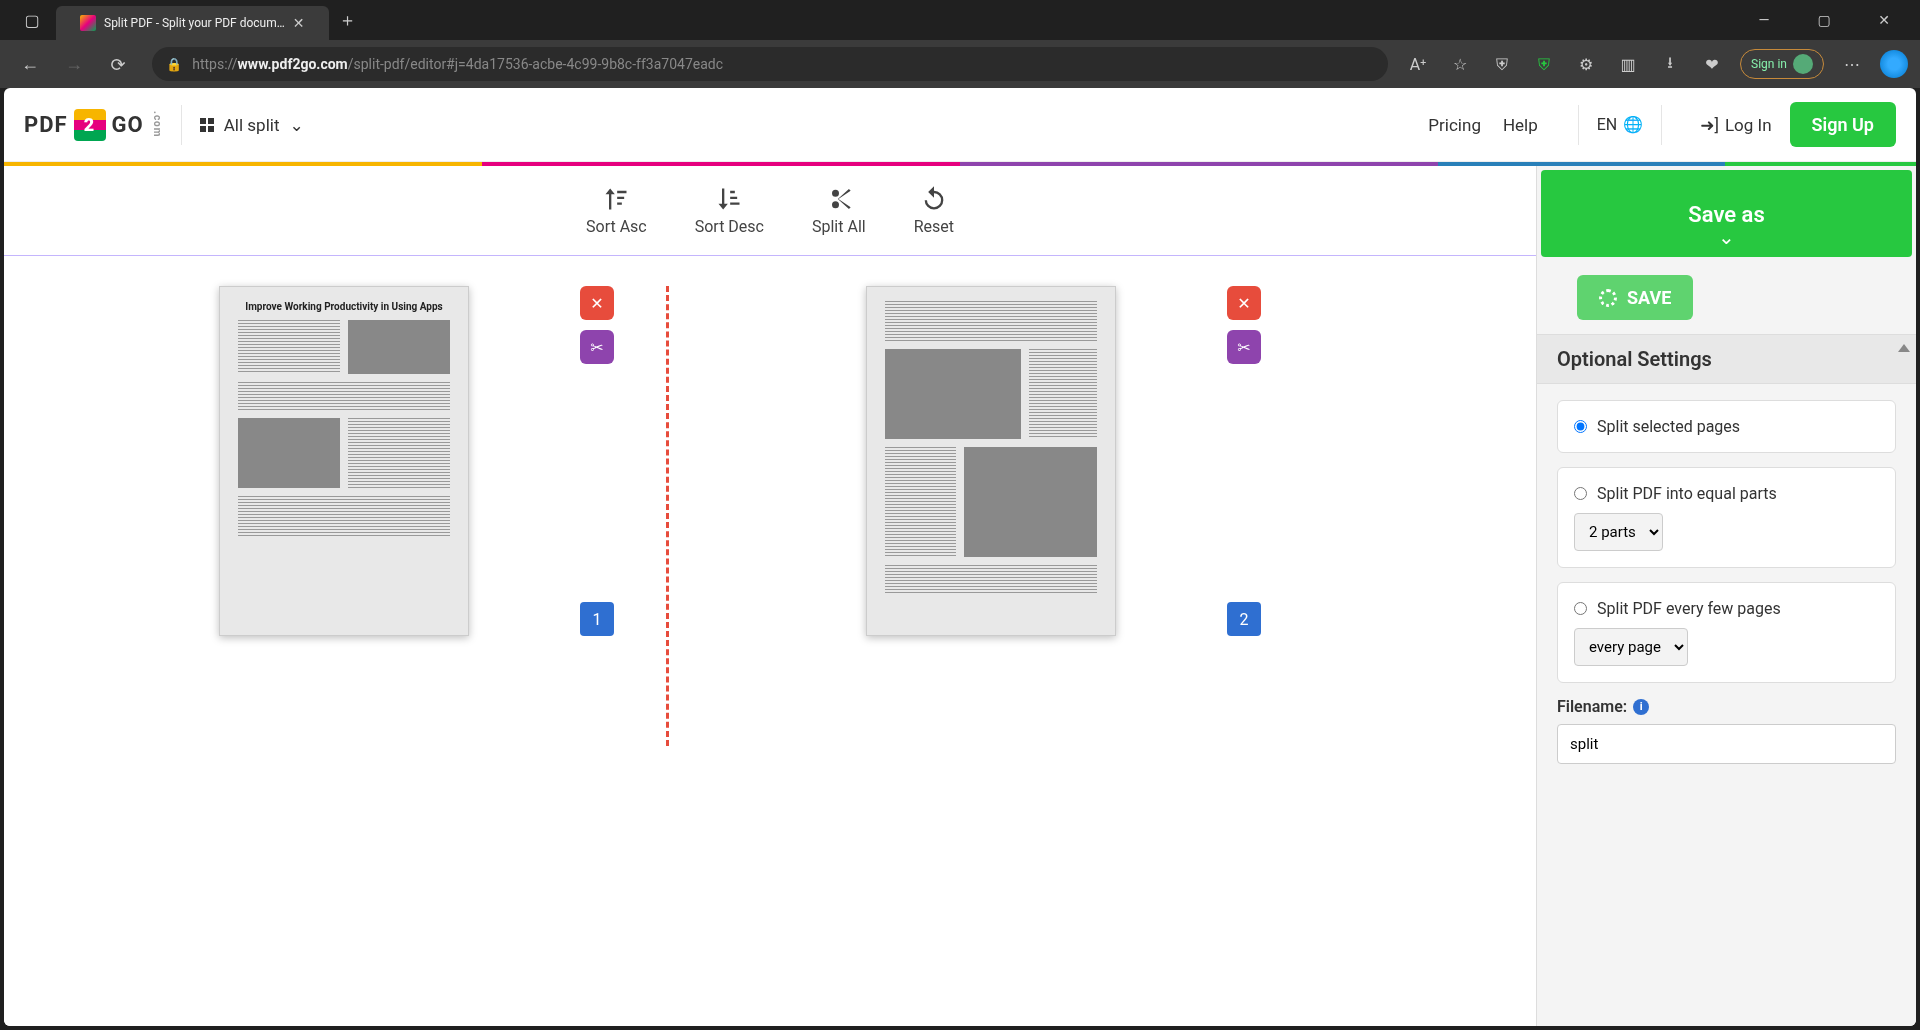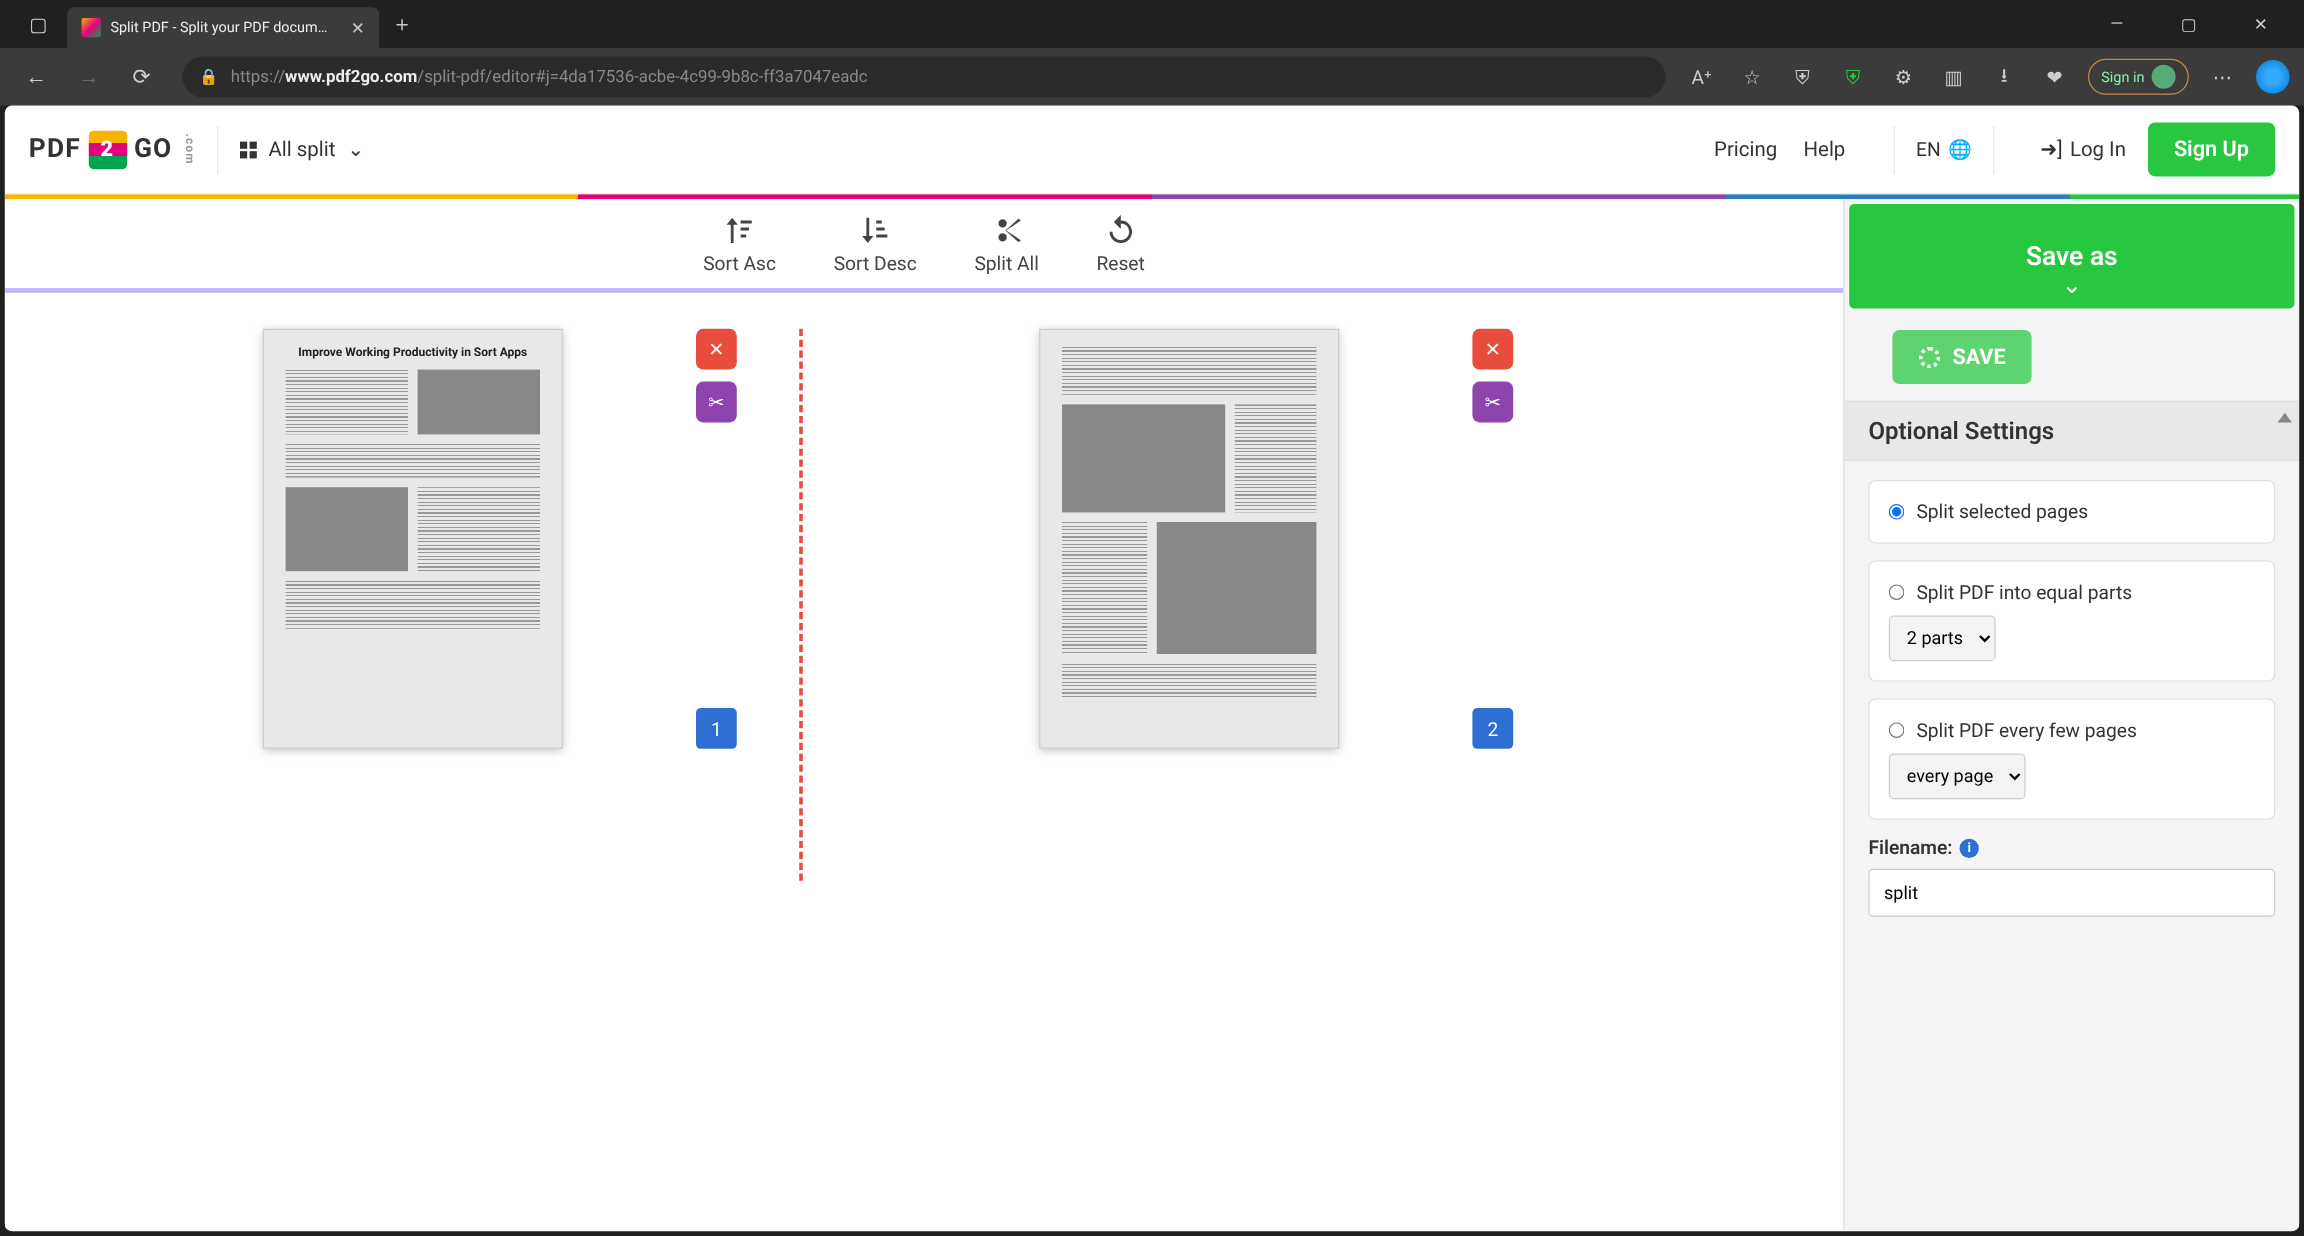--- a/index.html
+++ b/index.html
@@ -1,21 +1,21 @@
 <!DOCTYPE html>
 <html><head>
 <meta charset="utf-8">
 <style>
 * { margin: 0; padding: 0; box-sizing: border-box; font-family: -apple-system, BlinkMacSystemFont, "Segoe UI", Roboto, sans-serif; }
 body { background: #202020; width: 1920px; height: 1030px; overflow: hidden; }
 
 
 .browser-top { height: 40px; background: #202020; display: flex; align-items: center; padding: 0 8px; }
 .tab-spacer { width: 48px; height: 100%; display:flex; align-items:center; justify-content:center; color:#ccc;}
-.tab { background: #3b3b3b; height: 34px; margin-top: 6px; border-radius: 6px 6px 0 0; display: flex; align-items: center; padding: 0 12px; gap: 8px; min-width: 260px; }
+.tab { background: #3b3b3b; height: 34px; margin-top: 6px; border-radius: 6px 6px 0 0; display: flex; align-items: center; padding: 0 24px; gap: 8px; min-width: 260px; }
 .tab-favicon { width: 16px; height: 16px; background: linear-gradient(135deg,#f7b500,#e6007e,#00a651); border-radius: 2px; }
 .tab-title { color: #eee; font-size: 12px; flex: 1; white-space: nowrap; overflow:hidden; text-overflow:ellipsis;}
 .tab-close { color: #ccc; font-size: 14px; cursor: pointer; }
 .new-tab { color: #ccc; font-size: 18px; margin-left: 10px; cursor:pointer; }
 .win-controls { margin-left: auto; display: flex; gap: 20px; color: #ccc; font-size: 14px; padding-right:8px;}
 .win-controls span { cursor:pointer; width:40px; text-align:center;}
 
 .addr-bar { height: 48px; background: #3b3b3b; display: flex; align-items: center; padding: 0 12px; gap: 8px; }
 .nav-btn { width: 36px; height: 36px; display: flex; align-items: center; justify-content: center; color: #ccc; border-radius: 4px; cursor:pointer; font-size:18px;}
 .nav-btn.disabled { color: #666; }
@@ -45,21 +45,21 @@
 .lang { display:flex; align-items:center; gap:6px; color:#333; font-size:16px; cursor:pointer;}
 .login { display:flex; align-items:center; gap:6px; color:#333; font-size:17px; cursor:pointer; margin-left: 20px;}
 .signup-btn { background:#27c840; color:#fff; padding: 12px 22px; border-radius:6px; font-size:18px; font-weight:600; cursor:pointer; margin-left:18px;}
 
 .rainbow { height:4px; background: linear-gradient(90deg,#f7b500 0 25%,#e6007e 25% 50%,#8e44ad 50% 75%,#2980b9 75% 90%,#27c840 90% 100%);}
 
 .main-row { flex:1; display:flex; overflow:hidden;}
 .editor-col { flex:1; display:flex; flex-direction:column; background:#fff; overflow:auto;}
 .side-col { width: 380px; background:#f4f4f4; border-left:1px solid #ddd; overflow:auto; font-size:15px; color:#333;}
 
-.toolbar { height: 78px; display:flex; align-items:center; justify-content:center; gap: 48px; border-bottom:4px solid #c4b5fd;}
+.toolbar { height: 90px; display:flex; align-items:center; justify-content:center; gap: 48px; border-bottom:1px solid #c4b5fd;}
 .tool-btn { display:flex; flex-direction:column; align-items:center; gap:4px; color:#444; cursor:pointer; font-size:16px;}
 .tool-btn svg { width:28px; height:28px; }
 
 .pages-area { flex:1; padding: 30px 40px; display:flex; gap: 0; align-items:flex-start;}
 .page-slot { width: 600px; position:relative; display:flex; justify-content:center;}
 .page-thumb { width: 250px; height: 350px; background:#e8e8e8; box-shadow: 0 2px 8px rgba(0,0,0,.25); border:1px solid #ccc; display:flex; flex-direction:column; padding:14px 18px; gap:8px;}
 .page-thumb .title{ font-size:10px; font-weight:700; text-align:center; color:#222;}
 .page-thumb .blk { background: repeating-linear-gradient(#999,#999 1px,transparent 1px,transparent 3px); }
 .page-thumb .img { background:#888;}
 .row2{display:flex; gap:8px;}
@@ -194,21 +194,21 @@
               <path fill="#444" d="M12 4V1L7 6l5 5V7a6 6 0 11-6 6H4a8 8 0 108-8z"></path>
             </svg>
           <span>Reset</span>
         </div>
       </div>
 
       <div class="pages-area">
 
         <div class="page-slot">
           <div class="page-thumb">
-            <div class="title">Improve Working Productivity in Sort Apps</div>
+            <div class="title">Improve Working Productivity in Using Apps</div>
             <div class="row2">
                 <div class="blk" style="flex:1;height:54px"></div>
                 <div class="img" style="flex:1;height:54px"></div>
               </div>
             <div class="blk" style="height:28px"></div>
             <div class="row2">
                 <div class="img" style="flex:1;height:70px"></div>
                 <div class="blk" style="flex:1;height:70px"></div>
               </div>
             <div class="blk" style="height:40px"></div>

